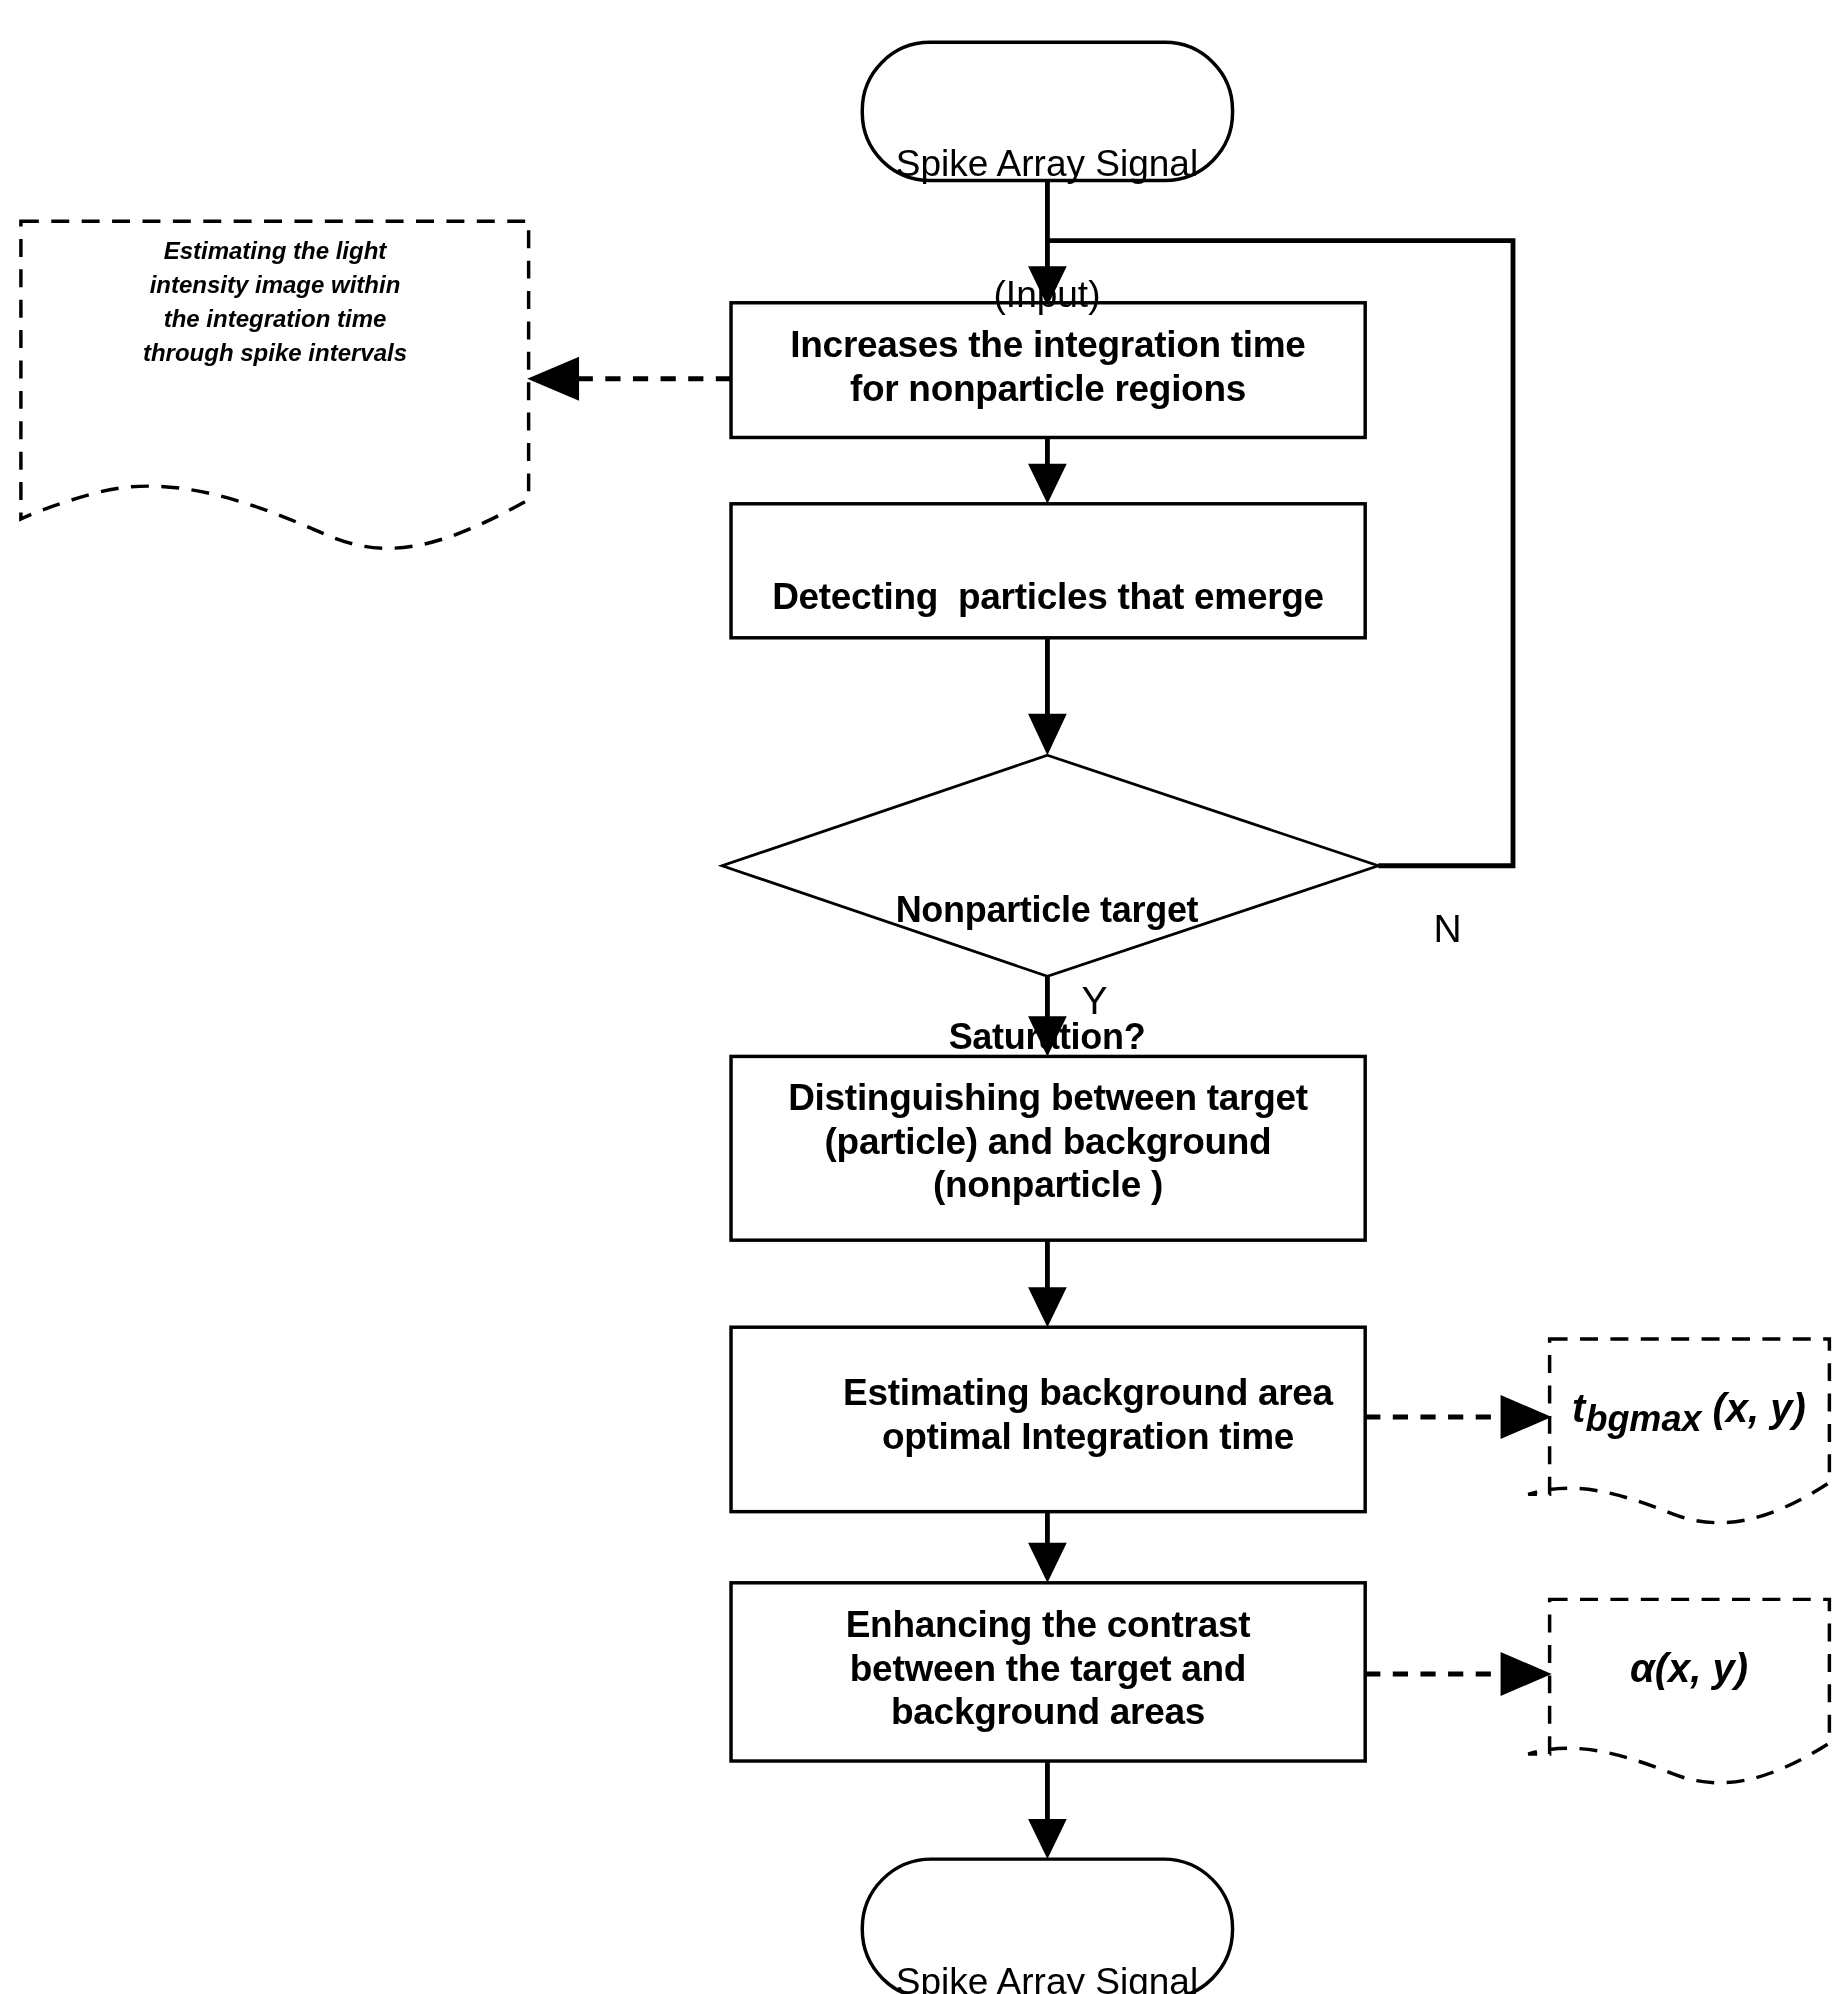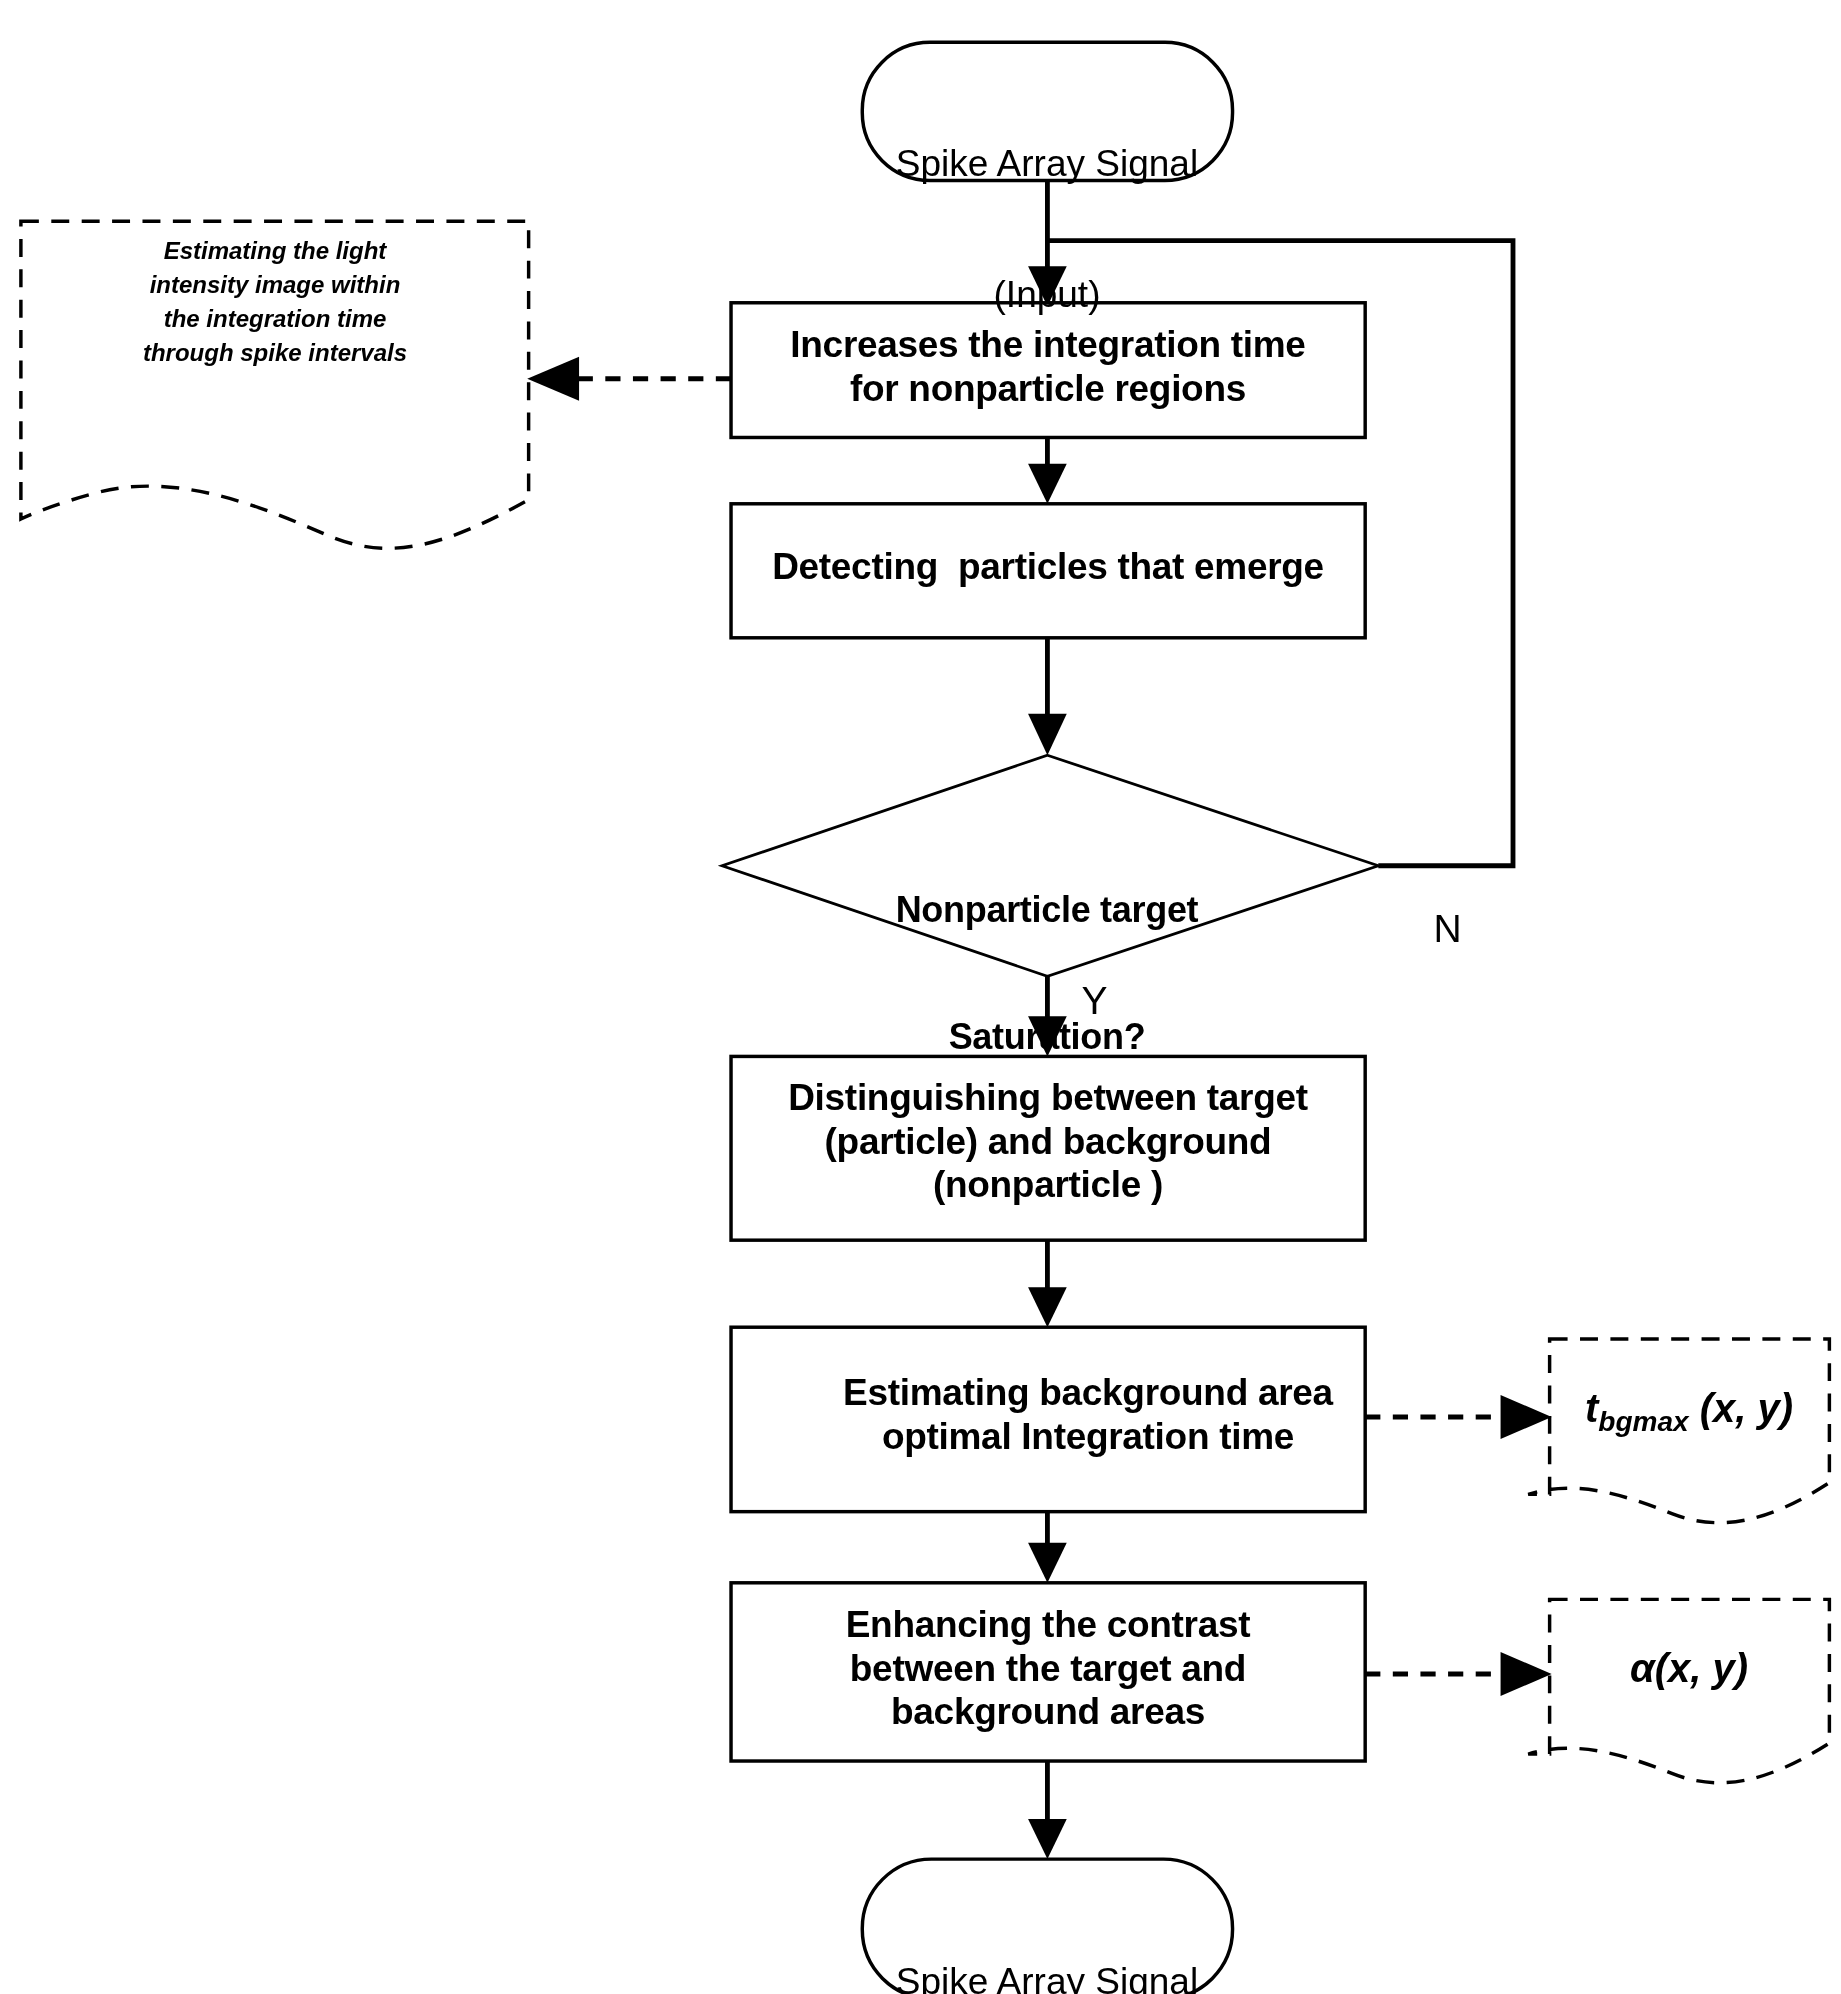--- a/index.html
+++ b/index.html
@@ -93,21 +93,21 @@
     font-size: 24px;
     line-height: 1.42;
   }
   .formula-text {
     font-family: "Liberation Sans", sans-serif;
     font-weight: bold;
     font-style: italic;
     font-size: 40px;
   }
   .formula-text .sub {
-    font-size: 28px;
+    font-size: 36px;
     vertical-align: sub;
   }
   .branch-label {
     font-family: "Liberation Sans", sans-serif;
     font-weight: normal;
     font-size: 39px;
   }
 </style>
 </head>
 <body>
@@ -196,21 +196,21 @@
   </svg>
 
   <div class="txt term-text" style="left:862px; top:32px; width:370px;">
     <div>Spike Array Signal</div>
     <div>(Input)</div>
   </div>
 
   <div class="txt proc-text" style="left:731px; top:300px; width:634px;">Increases the integration time
 for nonparticle regions</div>
 
-  <div class="txt proc-text" style="left:731px; top:522px; width:634px;">Detecting  particles that emerge</div>
+  <div class="txt proc-text" style="left:731px; top:552px; width:634px;">Detecting  particles that emerge</div>
 
   <div class="txt decision-text" style="left:757px; top:781px; width:580px;">
     <div>Nonparticle target</div>
     <div>Saturation?</div>
   </div>
 
   <div class="txt proc-text" style="left:731px; top:1053px; width:634px;">Distinguishing between target
 (particle) and background
 (nonparticle )</div>
 

